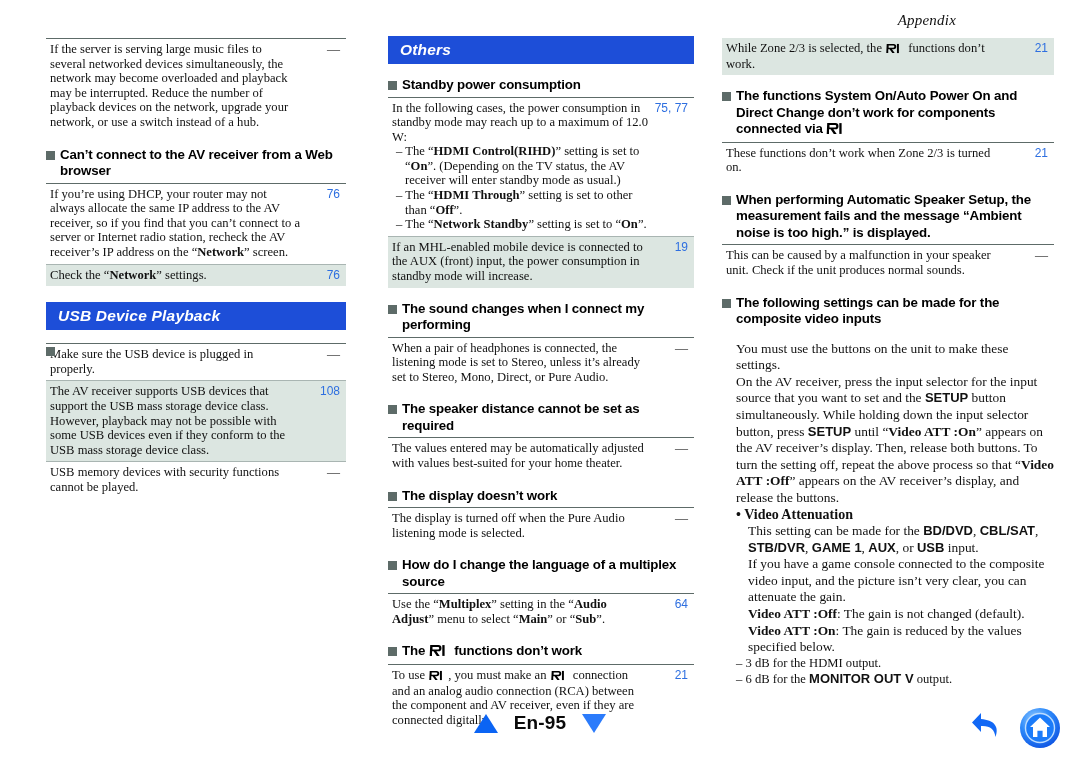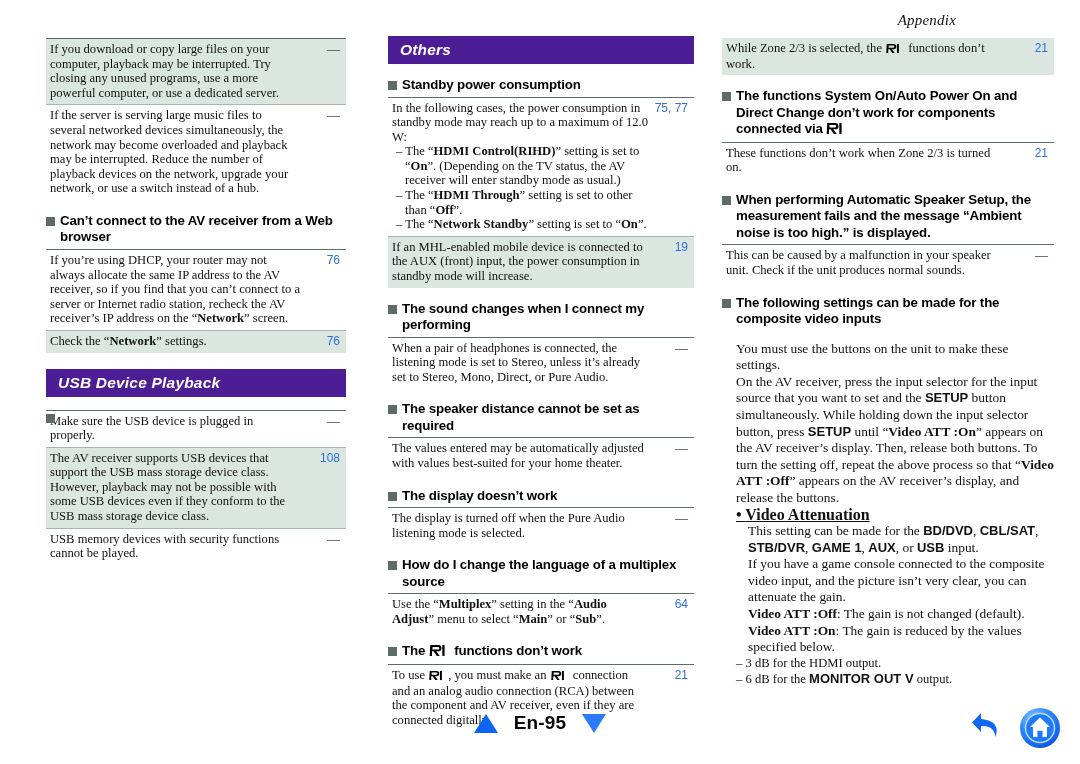--- a/index.html
+++ b/index.html
@@ -46,21 +46,21 @@
   }
   .col {
     box-sizing: border-box;
   }
   .col-1 { width: 358px; padding-left: 46px; padding-right: 12px; }
   .col-2 { width: 348px; padding-left: 30px; padding-right: 12px; }
   .col-3 { width: 374px; padding-left: 16px; padding-right: 26px; }
 
   
   .section-bar {
-    background: #4c1d95;
+    background: #1d4ed8;
     color: #ffffff;
     font-family: "Liberation Sans", sans-serif;
     font-style: italic;
     font-weight: bold;
     font-size: 15.5px;
     padding: 5px 4px 5px 12px;
     margin: 16px 0 10px 0;
     letter-spacing: .2px;
   }
   .col-2 .section-bar { margin-top: 0; }
@@ -136,27 +136,26 @@
     font-family: "Liberation Serif", serif;
     font-size: 13.4px;
     line-height: 16.6px;
     color: #111;
     margin: 13px 0 0 0;
     padding-left: 14px;
   }
   .prose p { margin: 0; }
   .bulletdot {
     font-family: "Liberation Serif", serif;
-    font-size: 16px;
+    font-size: 14px;
     line-height: 16.6px;
     padding-left: 8px;
     text-indent: -8px;
     margin-top: 1px;
     font-weight: bold;
-    text-decoration: underline;
   }
   .indent1 {
     padding-left: 12px;
   }
   .dashline {
     padding-left: 10px;
     text-indent: -10px;
     font-size: 12.6px;
     line-height: 15.4px;
   }
@@ -226,24 +225,20 @@
 <div class="page">
 
   <div class="appendix-label">Appendix</div>
 
   <div class="columns">
 
     <div class="col col-1">
 
       <table class="tbl">
         <tbody>
-            <tr class="shade">
-          <td>If you download or copy large files on your computer, playback may be interrupted. Try closing any unused programs, use a more powerful computer, or use a dedicated server.</td>
-          <td class="pg dash">—</td>
-        </tr>
         <tr>
           <td>If the server is serving large music files to several networked devices simultaneously, the network may become overloaded and playback may be interrupted. Reduce the number of playback devices on the network, upgrade your network, or use a switch instead of a hub.</td>
           <td class="pg dash">—</td>
         </tr>
       </tbody>
         </table>
 
       <div class="q-head">
         <span class="sq"></span><span>Can’t connect to the AV receiver from a Web browser</span>
       </div>

